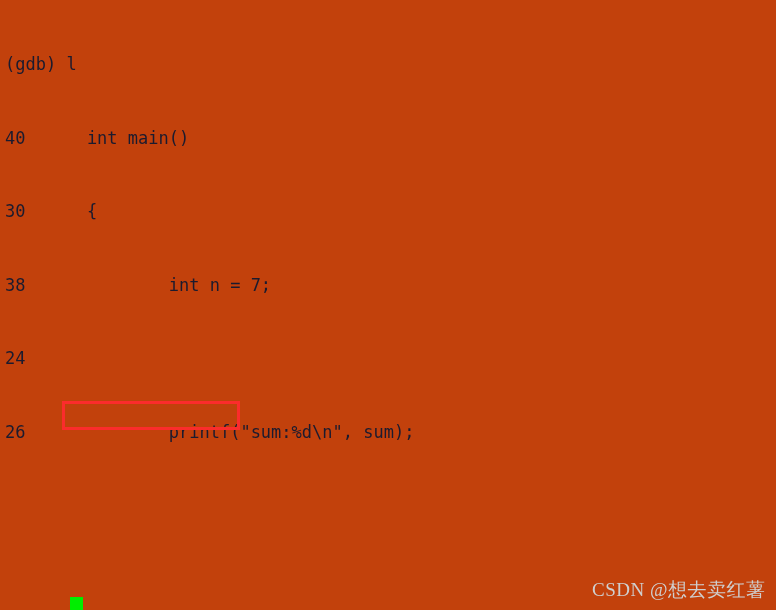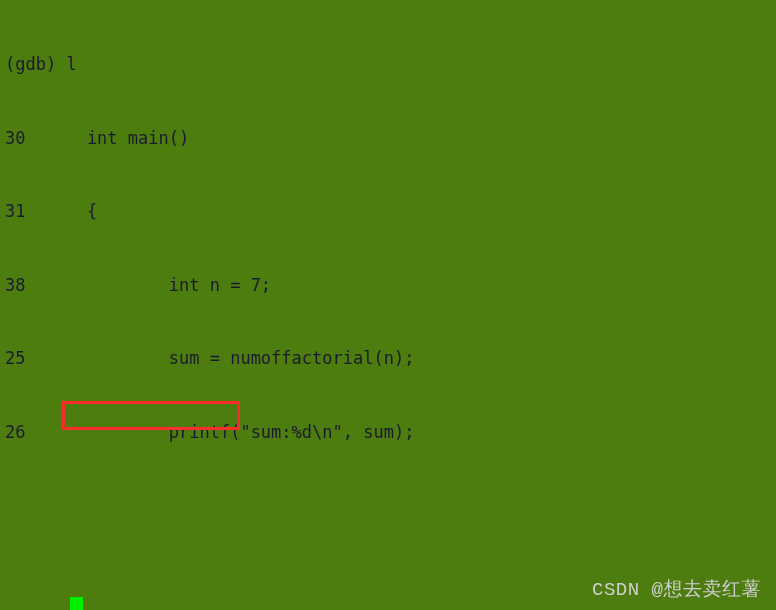--- a/index.html
+++ b/index.html
@@ -4,21 +4,21 @@
 <style>
   html, body {
     margin: 0;
     padding: 0;
     background: #ffffff;
   }
   #terminal {
     position: relative;
     width: 776px;
     height: 610px;
-    background: #4d7c0f;
+    background: #c2410c;
     overflow: hidden;
     font-family: "DejaVu Sans Mono", "Liberation Mono", monospace;
     font-size: 17px;
     line-height: 24.5px;
     color: #1b1b2f;
     -webkit-font-smoothing: antialiased;
   }
   .term-lines {
     position: absolute;
     left: 5px;
@@ -51,39 +51,39 @@
     top: 597px;
     width: 13px;
     height: 13px;
     background: #00ee00;
   }
 
   .watermark {
     position: absolute;
     left: 592px;
     top: 578px;
-    font-family: Liberation Mono, monospace;
+    font-family: Liberation Serif, serif;
     font-size: 19px;
     color: #cfcfcf;
     white-space: pre;
     letter-spacing: 0.5px;
     user-select: none;
   }
 </style>
 </head>
 <body>
 
 <div id="terminal">
 
   <div class="term-lines">
     <div class="line">(gdb) l</div>
-    <div class="line">30      int main()</div>
-    <div class="line">31      {</div>
+    <div class="line">40      int main()</div>
+    <div class="line">30      {</div>
     <div class="line">38              int n = 7;</div>
-    <div class="line">25              sum = numoffactorial(n);</div>
+    <div class="line">24</div>
     <div class="line">26              printf("sum:%d\n", sum);</div>
     
     
     
     
     
     
     
     
     

